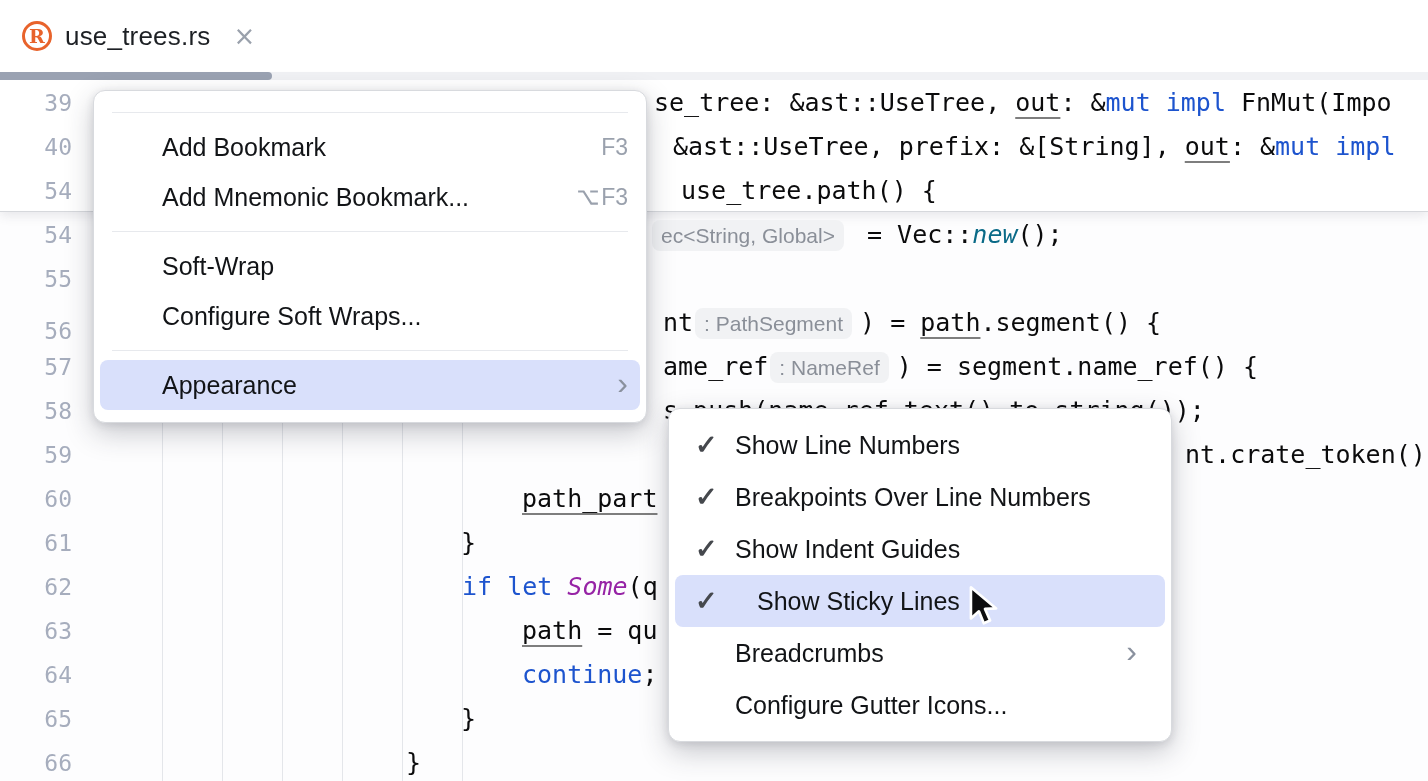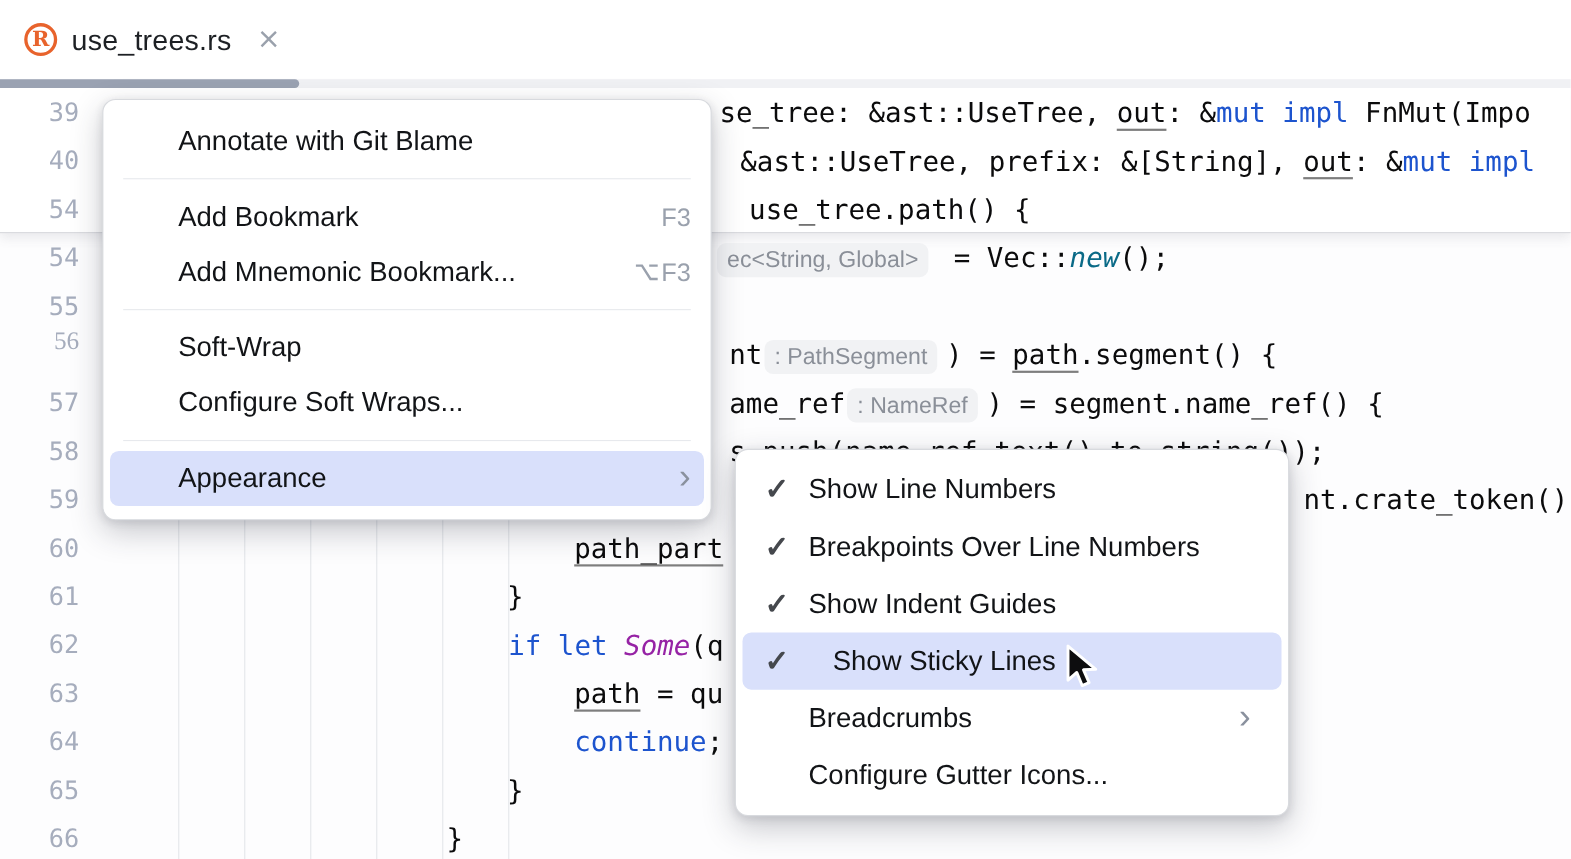--- a/index.html
+++ b/index.html
@@ -72,21 +72,21 @@
     <div id="code-layer">
         <div class="line-number" style="top: 1px;">39</div>
         <div class="code-frag" style="left: 654px; top: 1px;"><span class="seg-plain">se_tree: &amp;ast::UseTree, </span><span class="seg-under">out</span><span class="seg-plain">: &amp;</span><span class="seg-kw">mut impl</span><span class="seg-plain"> FnMut(Impo</span></div>
         <div class="line-number" style="top: 45px;">40</div>
         <div class="code-frag" style="left: 673px; top: 45px;"><span class="seg-plain">&amp;ast::UseTree, prefix: &amp;[String], </span><span class="seg-under">out</span><span class="seg-plain">: &amp;</span><span class="seg-kw">mut impl</span></div>
         <div class="line-number" style="top: 89px;">54</div>
         <div class="code-frag" style="left: 681px; top: 89px;"><span class="seg-plain">use_tree.path() {</span></div>
         <div class="line-number" style="top: 133px;">54</div>
         <div class="code-frag" style="left: 650px; top: 133px;"><span class="seg-inlay">ec&lt;String, Global&gt;</span><span class="seg-plain"> = Vec::</span><span class="seg-fn">new</span><span class="seg-plain">();</span></div>
         <div class="line-number" style="top: 177px;">55</div>
-        <div class="line-number" style="top: 208px; font-family: Liberation Serif, serif;">56</div>
+        <div class="line-number" style="top: 229px;">56</div>
         <div class="code-frag" style="left: 663px; top: 221px;"><span class="seg-plain">nt</span><span class="seg-inlay">: PathSegment</span><span class="seg-plain">) = </span><span class="seg-under">path</span><span class="seg-plain">.segment() {</span></div>
         <div class="line-number" style="top: 265px;">57</div>
         <div class="code-frag" style="left: 663px; top: 265px;"><span class="seg-plain">ame_ref</span><span class="seg-inlay">: NameRef</span><span class="seg-plain">) = segment.name_ref() {</span></div>
         <div class="line-number" style="top: 309px;">58</div>
         <div class="code-frag" style="left: 663px; top: 309px;"><span class="seg-plain">s.push(name_ref.text().to_string());</span></div>
         <div class="line-number" style="top: 353px;">59</div>
         <div class="code-frag" style="left: 1185px; top: 353px;"><span class="seg-plain">nt.crate_token()</span></div>
         <div class="line-number" style="top: 397px;">60</div>
         <div class="code-frag" style="left: 522px; top: 397px;"><span class="seg-under">path_part</span></div>
         <div class="line-number" style="top: 441px;">61</div>
@@ -109,23 +109,20 @@
       <span class="rust-icon">R</span>
       <span class="tab-label">use_trees.rs</span>
       <span class="tab-close">×</span>
     </div>
     <div class="tab-scroll-track">
       <div class="tab-scroll-thumb"></div>
     </div>
   </div>
 
   <div class="menu" id="context-menu">
-      <div class="menu-item">
-        <span class="label">Annotate with Git Blame</span>
-      </div>
       <div class="menu-sep"></div>
       <div class="menu-item">
         <span class="label">Add Bookmark</span>
         <span class="shortcut">F3</span>
       </div>
       <div class="menu-item">
         <span class="label">Add Mnemonic Bookmark...</span>
         <span class="shortcut">
           <svg width="22" height="18" viewBox="0 0 20 16">
             <path d="M1 3 h5 l7 11 h6 M12 3 h7" stroke="#9aa1ad" stroke-width="2" fill="none"></path>

